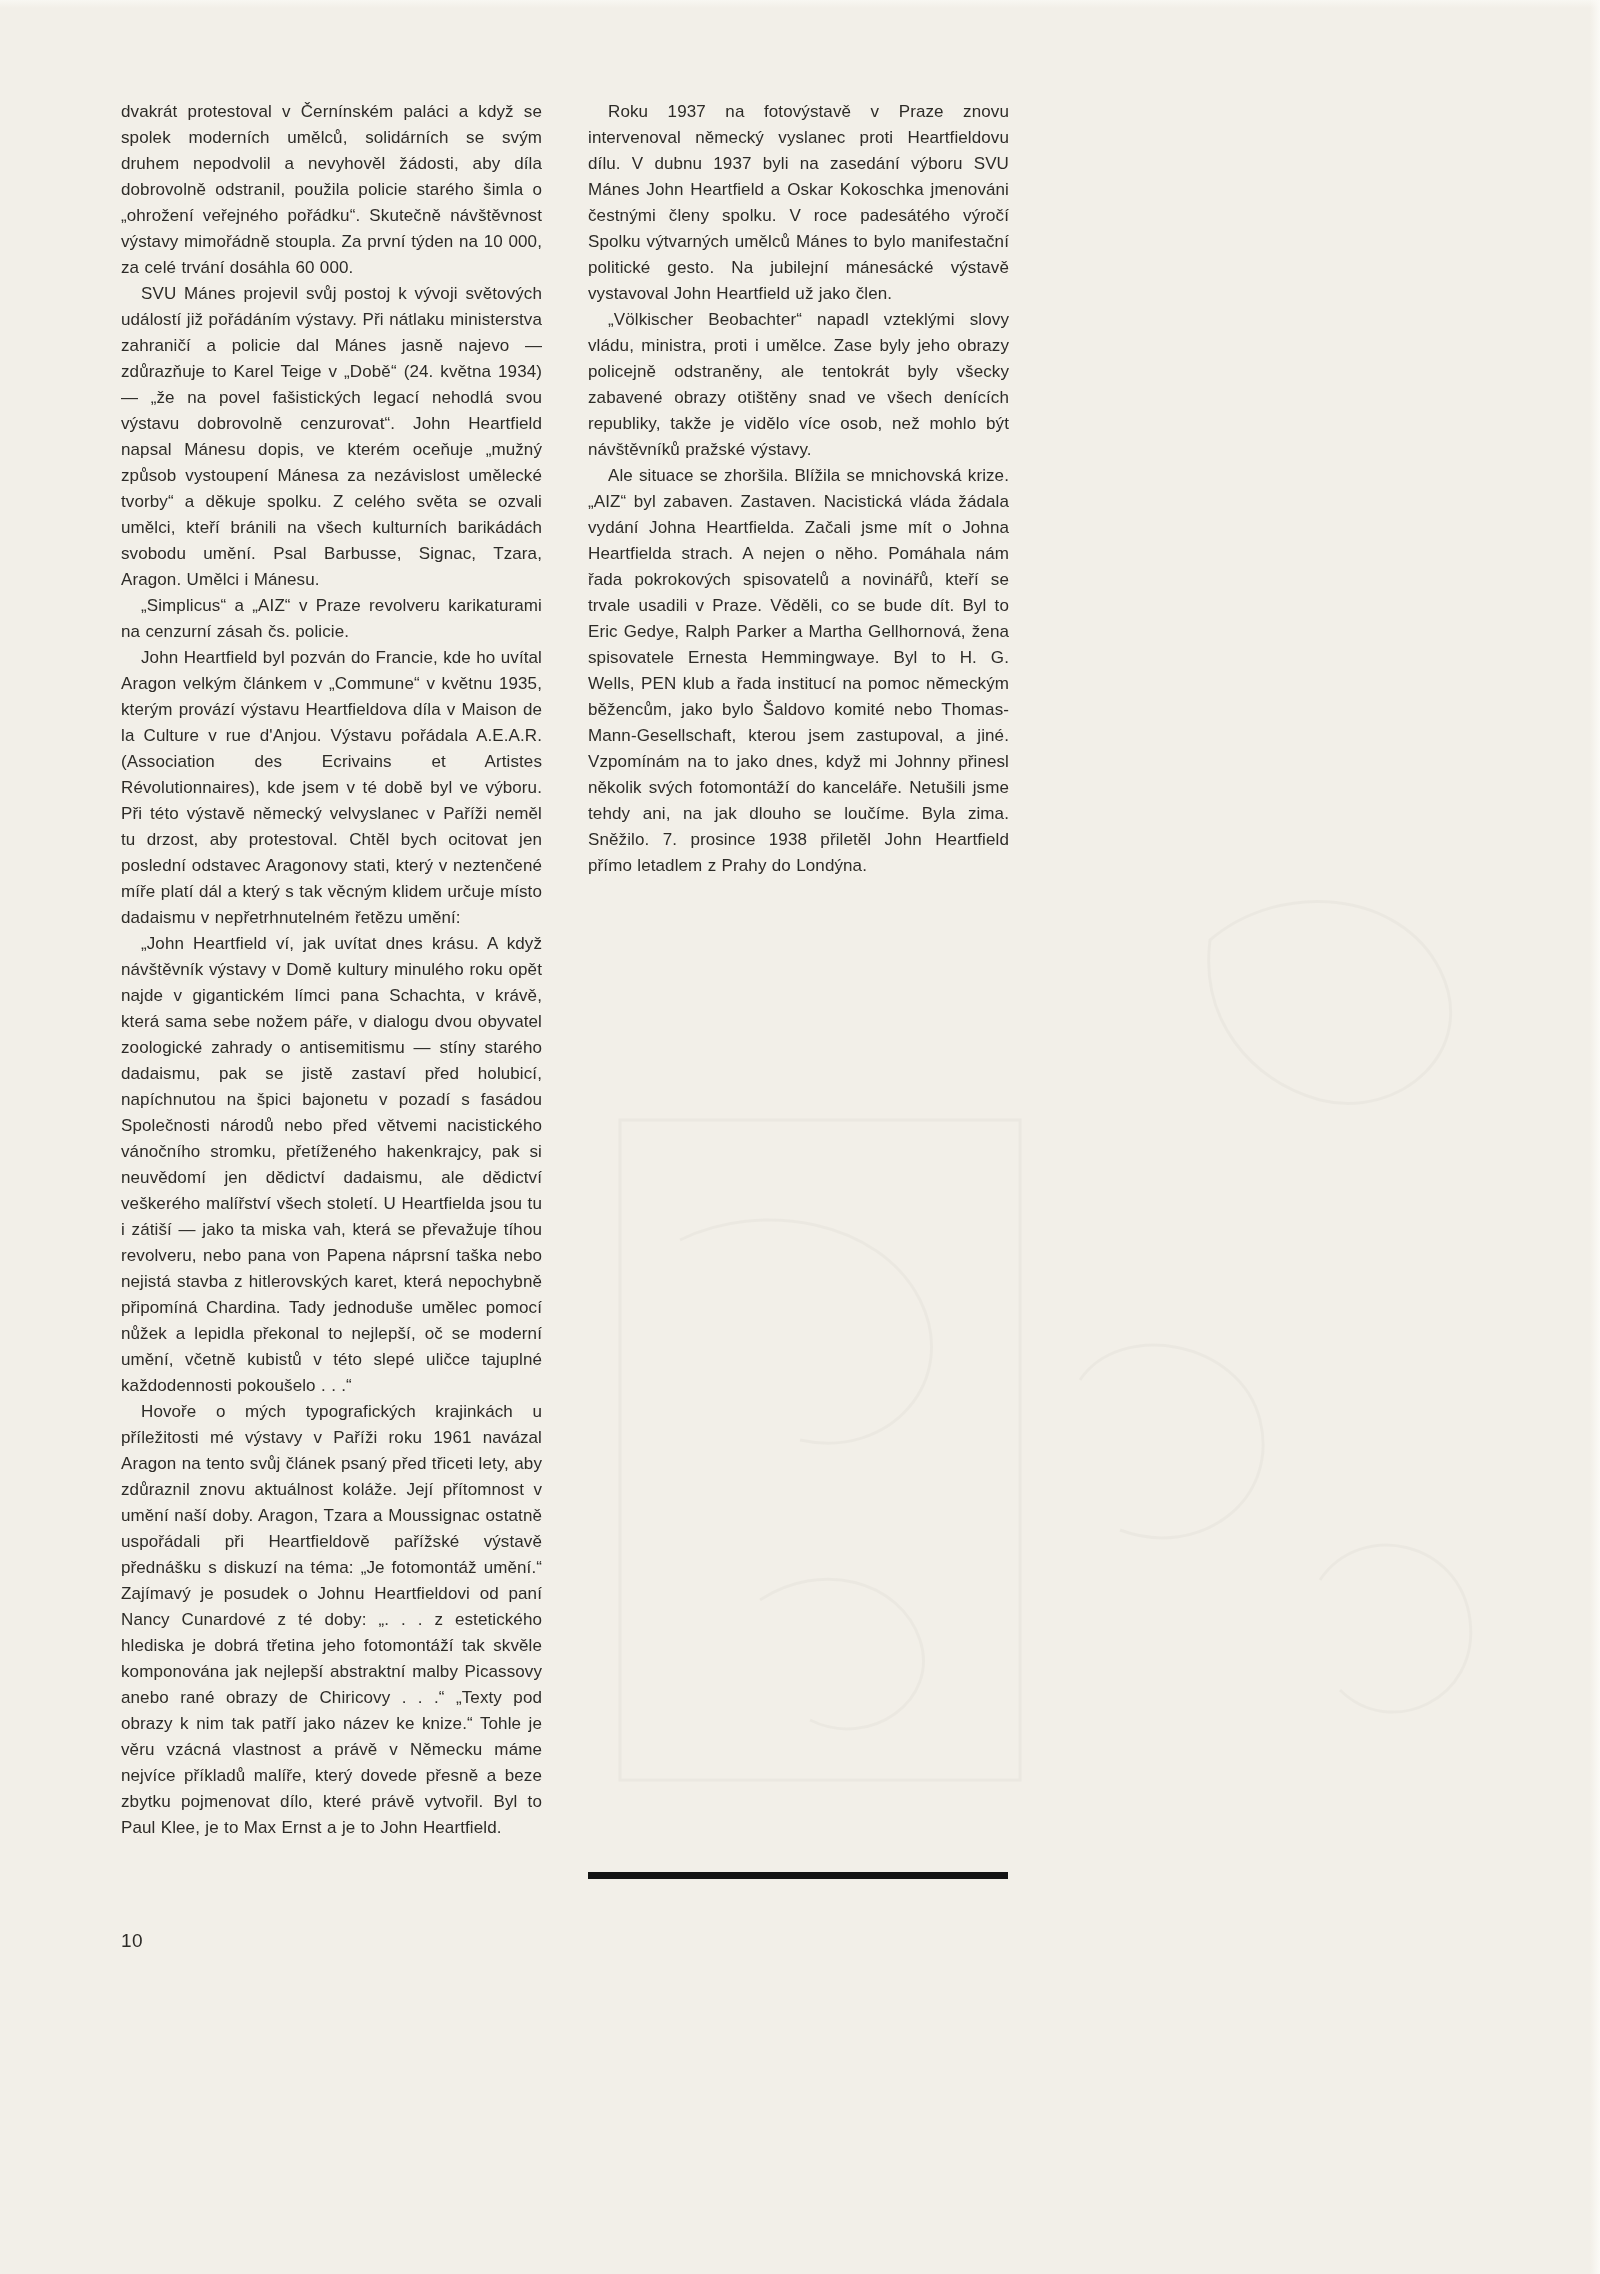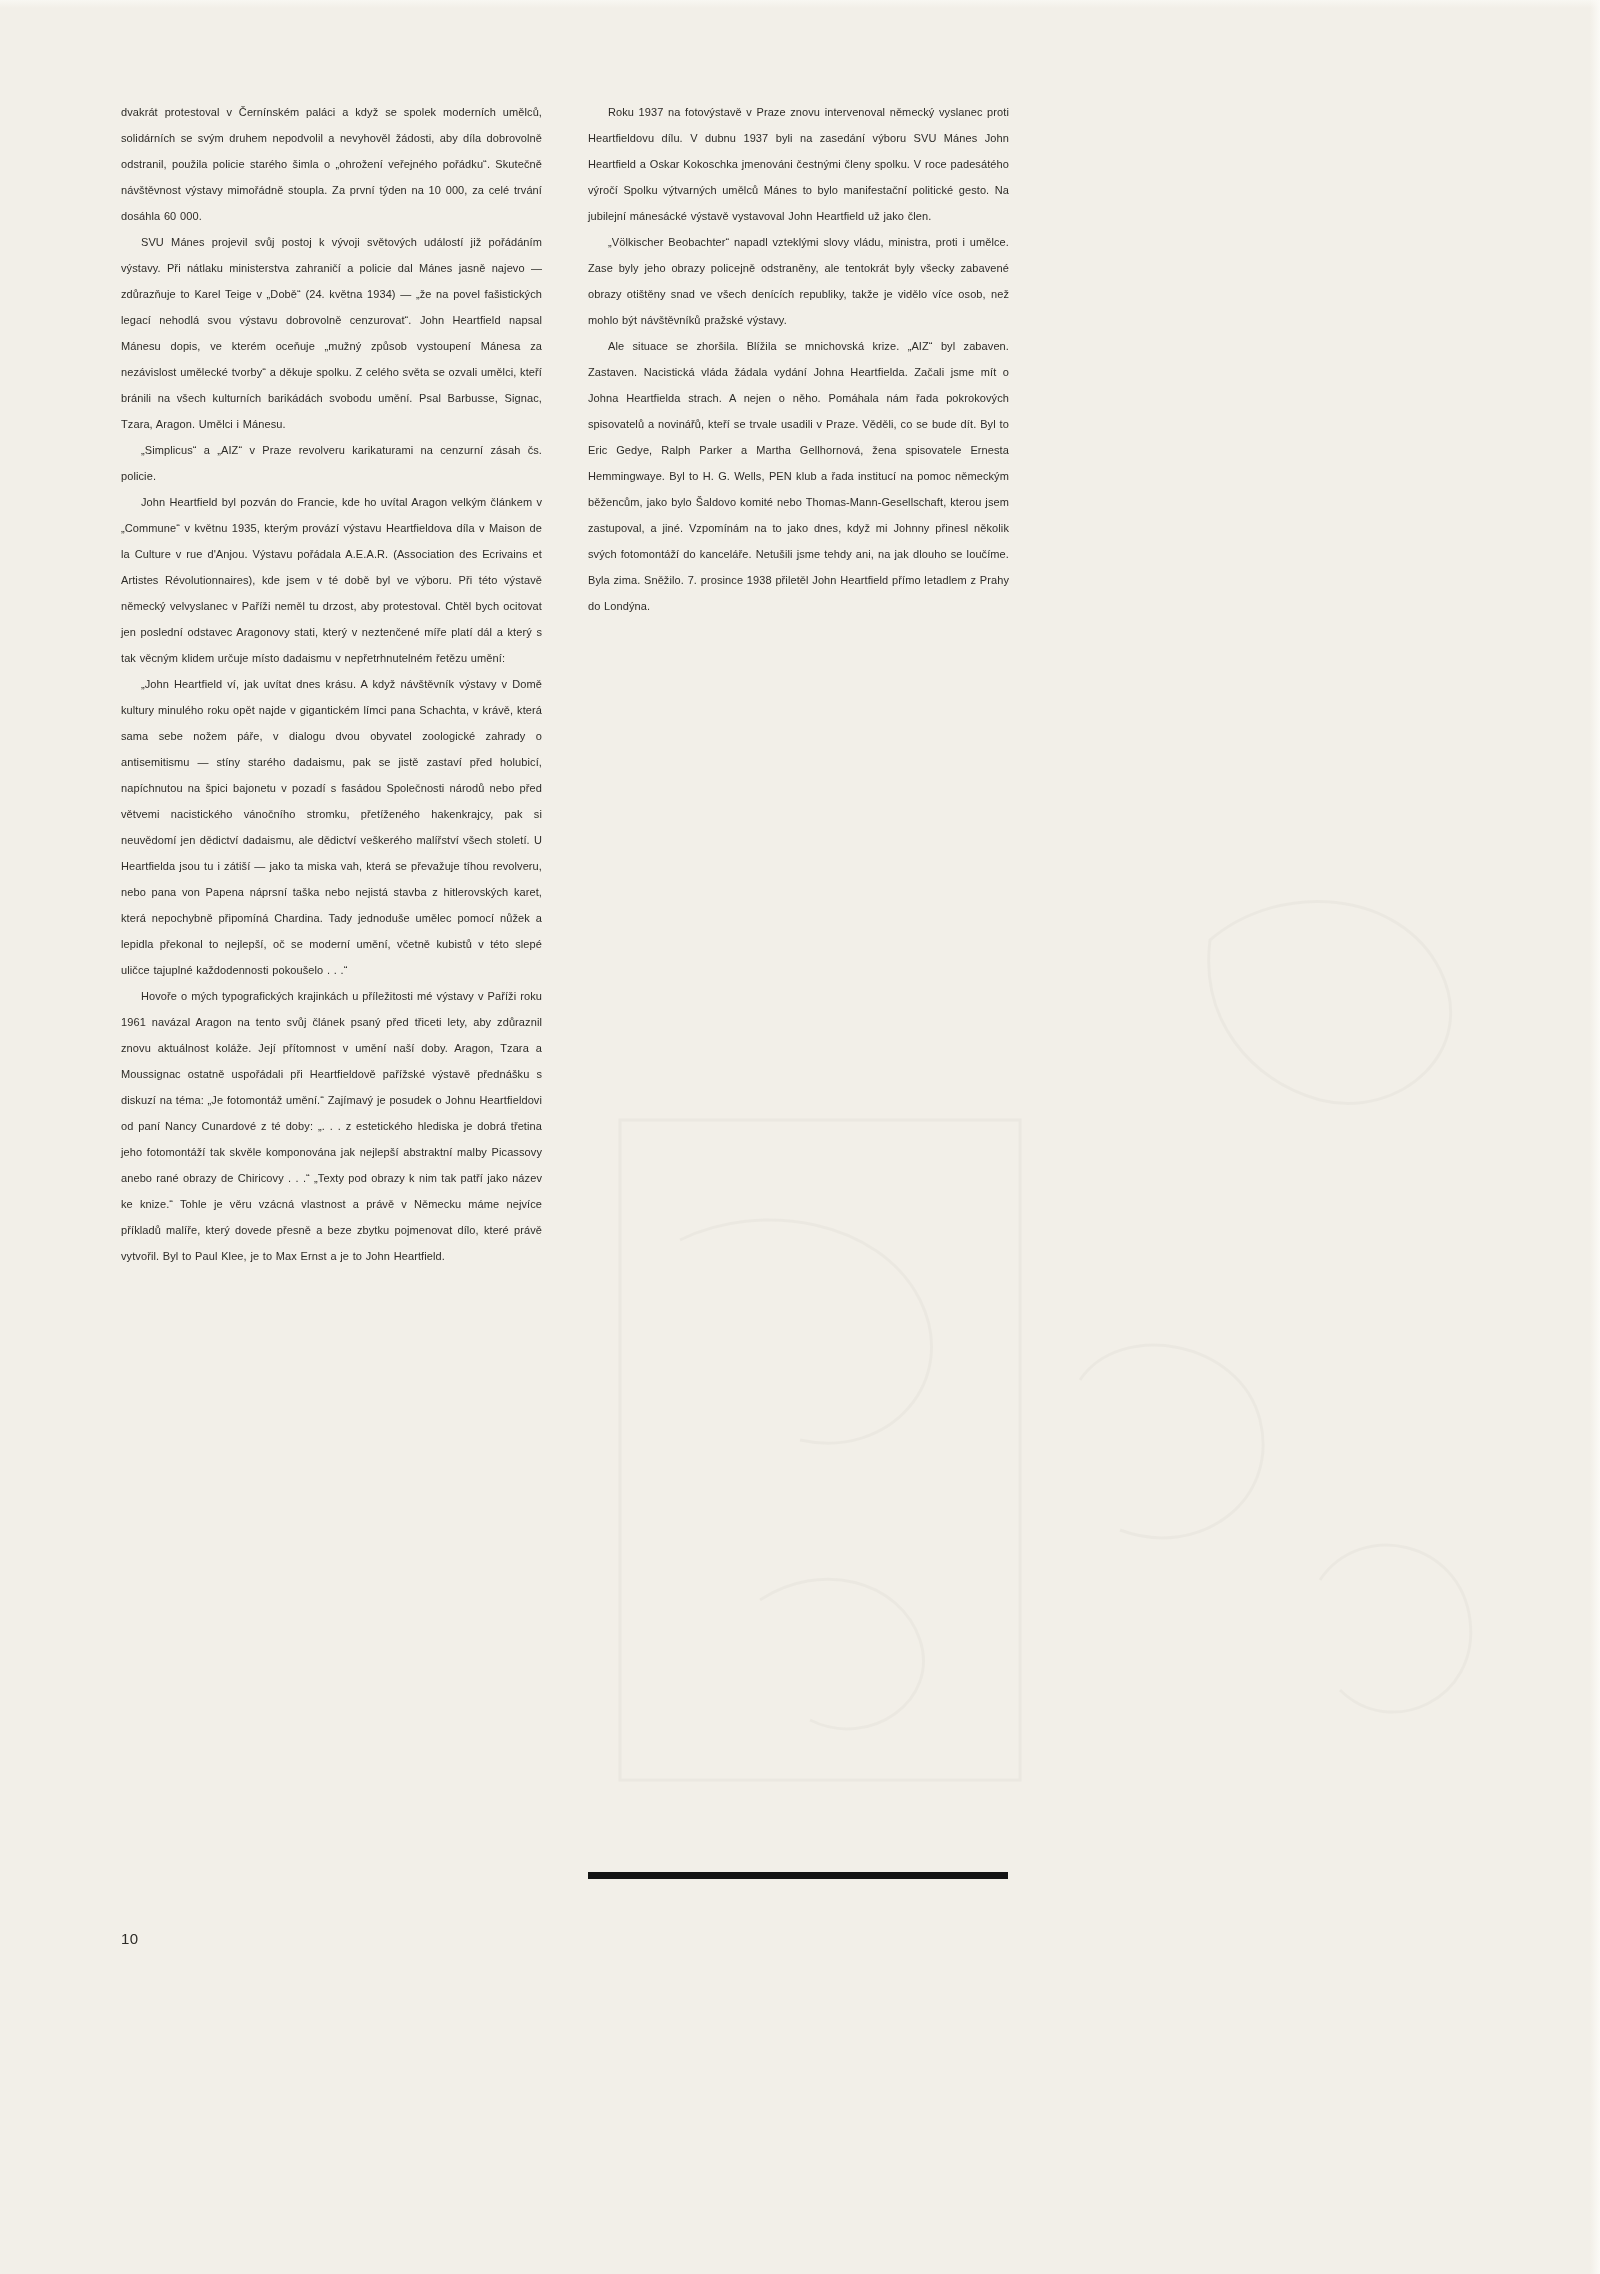--- a/index.html
+++ b/index.html
@@ -26,40 +26,40 @@
   }
   .edge-top{
     position:absolute;top:0;left:0;right:0;height:8px;
     background:linear-gradient(to bottom,#f8f7f2,rgba(248,247,242,0));
     pointer-events:none;
   }
   .column{
     position:absolute;
     top:99px;
     width:421px;
-    font-size:11px;
+    font-size:17px;
     line-height:26px;
     text-align:justify;
     letter-spacing:0.1px;
     word-spacing:0.5px;
   }
   .column p{
     margin:0;
     text-indent:20px;
   }
   .column p.no-indent{
     text-indent:0;
   }
   #left-col{left:121px;}
   #right-col{left:588px;}
   .page-number{
     position:absolute;
     left:121px;
     top:1930px;
-    font-size:15px;
+    font-size:19px;
     letter-spacing:0.5px;
   }
   .bottom-rule{
     position:absolute;
     left:588px;
     top:1872px;
     width:420px;
     height:7px;
     background:var(--rule);
   }

